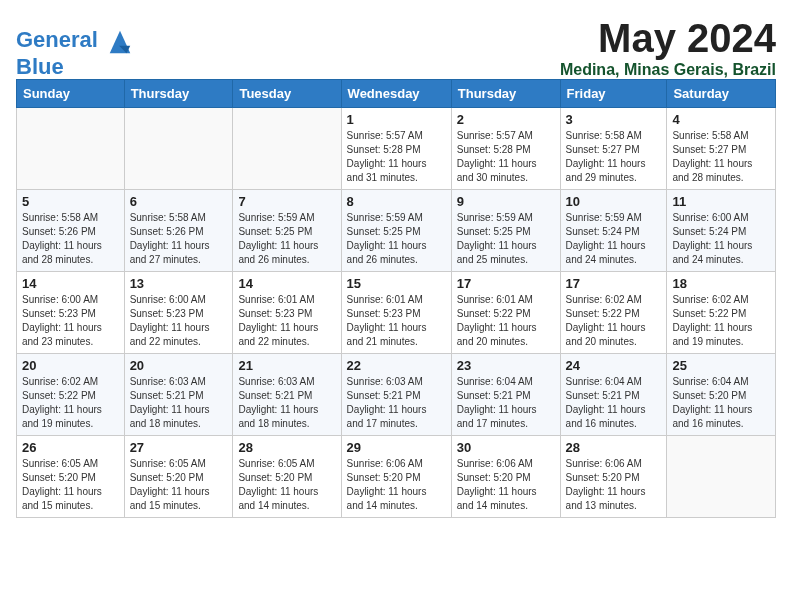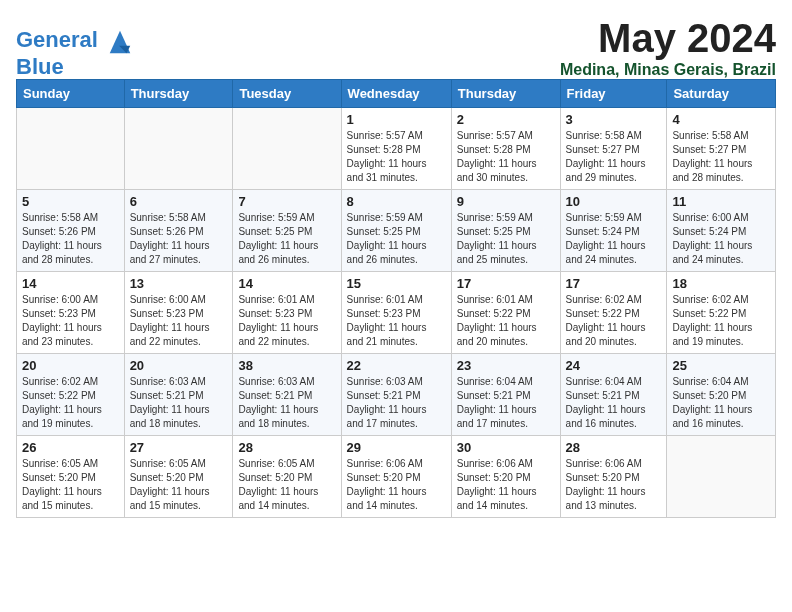--- a/index.html
+++ b/index.html
@@ -250,21 +250,21 @@
 Sunset: 5:22 PM
 Daylight: 11 hours and 19 minutes.</div>
         </td>
         <td>
           <span class="day-num">20</span>
           <div class="cell-info" style="white-space: pre-line;">Sunrise: 6:03 AM
 Sunset: 5:21 PM
 Daylight: 11 hours and 18 minutes.</div>
         </td>
         <td>
-          <span class="day-num">38</span>
+          <span class="day-num">21</span>
           <div class="cell-info" style="white-space: pre-line;">Sunrise: 6:03 AM
 Sunset: 5:21 PM
 Daylight: 11 hours and 18 minutes.</div>
         </td>
         <td>
           <span class="day-num">22</span>
           <div class="cell-info" style="white-space: pre-line;">Sunrise: 6:03 AM
 Sunset: 5:21 PM
 Daylight: 11 hours and 17 minutes.</div>
         </td>

